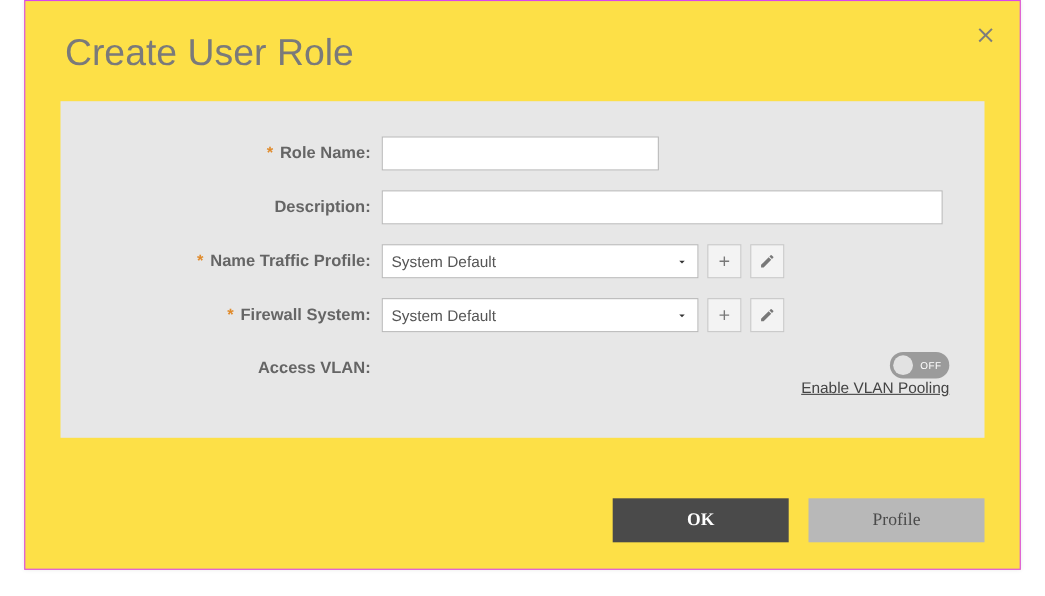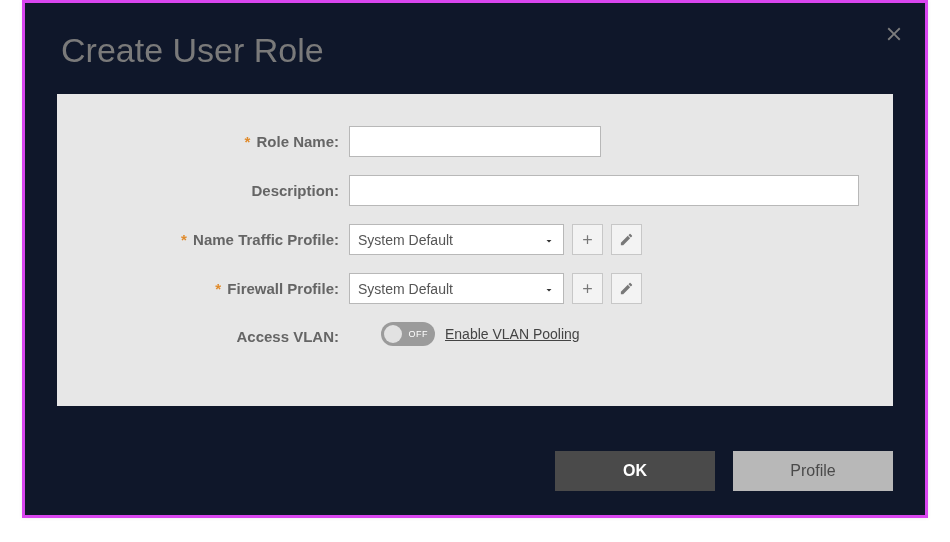--- a/index.html
+++ b/index.html
@@ -9,49 +9,49 @@
       width: 950px;
       height: 542px;
       position: relative;
     }
     .dialog {
       position: absolute;
       left: 22px;
       top: 0;
       right: 22px;
       bottom: 24px;
-      background: #0f172a;
+      background: #fde047;
       box-shadow: 0 0 4px rgba(0,0,0,0.08);
-      border: 3px solid #d946ef;
+      border: 1px solid #d946ef;
     }
     .close-btn {
       position: absolute;
       top: 20px;
       right: 20px;
       cursor: pointer;
       color: #7d7d7d;
     }
     .close-btn svg { width: 22px; height: 22px; }
     .title {
       font-size: 34px;
       font-weight: 400;
       color: #7a7a7a;
       padding: 28px 0 0 36px;
     }
     .form-panel {
       margin: 24px 32px 0 32px;
       background: #e7e7e7;
-      padding: 32px 32px 60px 32px;
+      padding: 32px 32px 38px 32px;
     }
     .row {
       display: flex;
       align-items: center;
       margin-bottom: 18px;
     }
-    .row:last-child { margin-bottom: 0; gap: 32px; }
+    .row:last-child { margin-bottom: 0; }
     .label-cell {
       width: 260px;
       text-align: right;
       padding-right: 10px;
       font-size: 15px;
       color: #656565;
       font-weight: 600;
     }
     .required-star {
       color: #e08b2c;
@@ -67,21 +67,21 @@
       border: 1px solid #b8b8b8;
       background: #fff;
       padding: 0 6px;
       font-size: 14px;
     }
     .role-name-input { width: 252px; }
     .description-input { width: 510px; }
     .vlan-input { width: 48px; }
     .select-wrapper {
       position: relative;
-      width: 215px;
+      width: 288px;
       height: 31px;
       border: 1px solid #b8b8b8;
       background: #fff;
       display: flex;
       align-items: center;
       padding: 0 8px;
       cursor: pointer;
     }
     .select-text {
       flex: 1;
@@ -152,26 +152,27 @@
     }
     .btn {
       width: 160px;
       height: 40px;
       display: flex;
       align-items: center;
       justify-content: center;
       font-size: 16px;
       cursor: pointer;
       border: none;
+      font-family: Liberation Serif, serif;
     }
     .btn-ok { background: #4a4a4a; color: #fff; font-weight: 600; }
     .btn-cancel { background: #b8b8b8; color: #4a4a4a; }
     .access-vlan-block { display: block; }
     .access-vlan-line1 { display: flex; align-items: center; margin-bottom: 10px; }
-    .access-vlan-line2 { display: flex; align-items: center; }
+    .access-vlan-line2 { display: flex; align-items: flex-end; flex-direction: column; }
   </style>
 </head>
 <body>
 
 <div class="dialog">
 
   <div class="close-btn">
     <svg viewBox="0 0 24 24">
         <path fill="currentColor" d="M19 6.41 17.59 5 12 10.59 6.41 5 5 6.41 10.59 12 5 17.59 6.41 19 12 13.41 17.59 19 19 17.59 13.41 12z"></path>
       </svg>
@@ -223,21 +224,21 @@
           <svg viewBox="0 0 24 24">
               <path fill="currentColor" d="M3 17.25V21h3.75L17.81 9.94l-3.75-3.75L3 17.25zM20.71 7.04a1 1 0 0 0 0-1.41l-2.34-2.34a1 1 0 0 0-1.41 0l-1.83 1.83 3.75 3.75 1.83-1.83z"></path>
             </svg>
         </div>
       </div>
     </div>
 
     <div class="row">
       <div class="label-cell">
         <span class="required-star">*</span>
-        <span>Firewall Profile:</span>
+        <span>Firewall System:</span>
       </div>
       <div class="input-cell">
         <div class="select-wrapper">
           <span class="select-text">System Default</span>
           <span class="select-caret">
             <svg width="12" height="12" viewBox="0 0 24 24">
                 <path fill="currentColor" d="M7 10l5 5 5-5z"></path>
               </svg>
           </span>
         </div>

